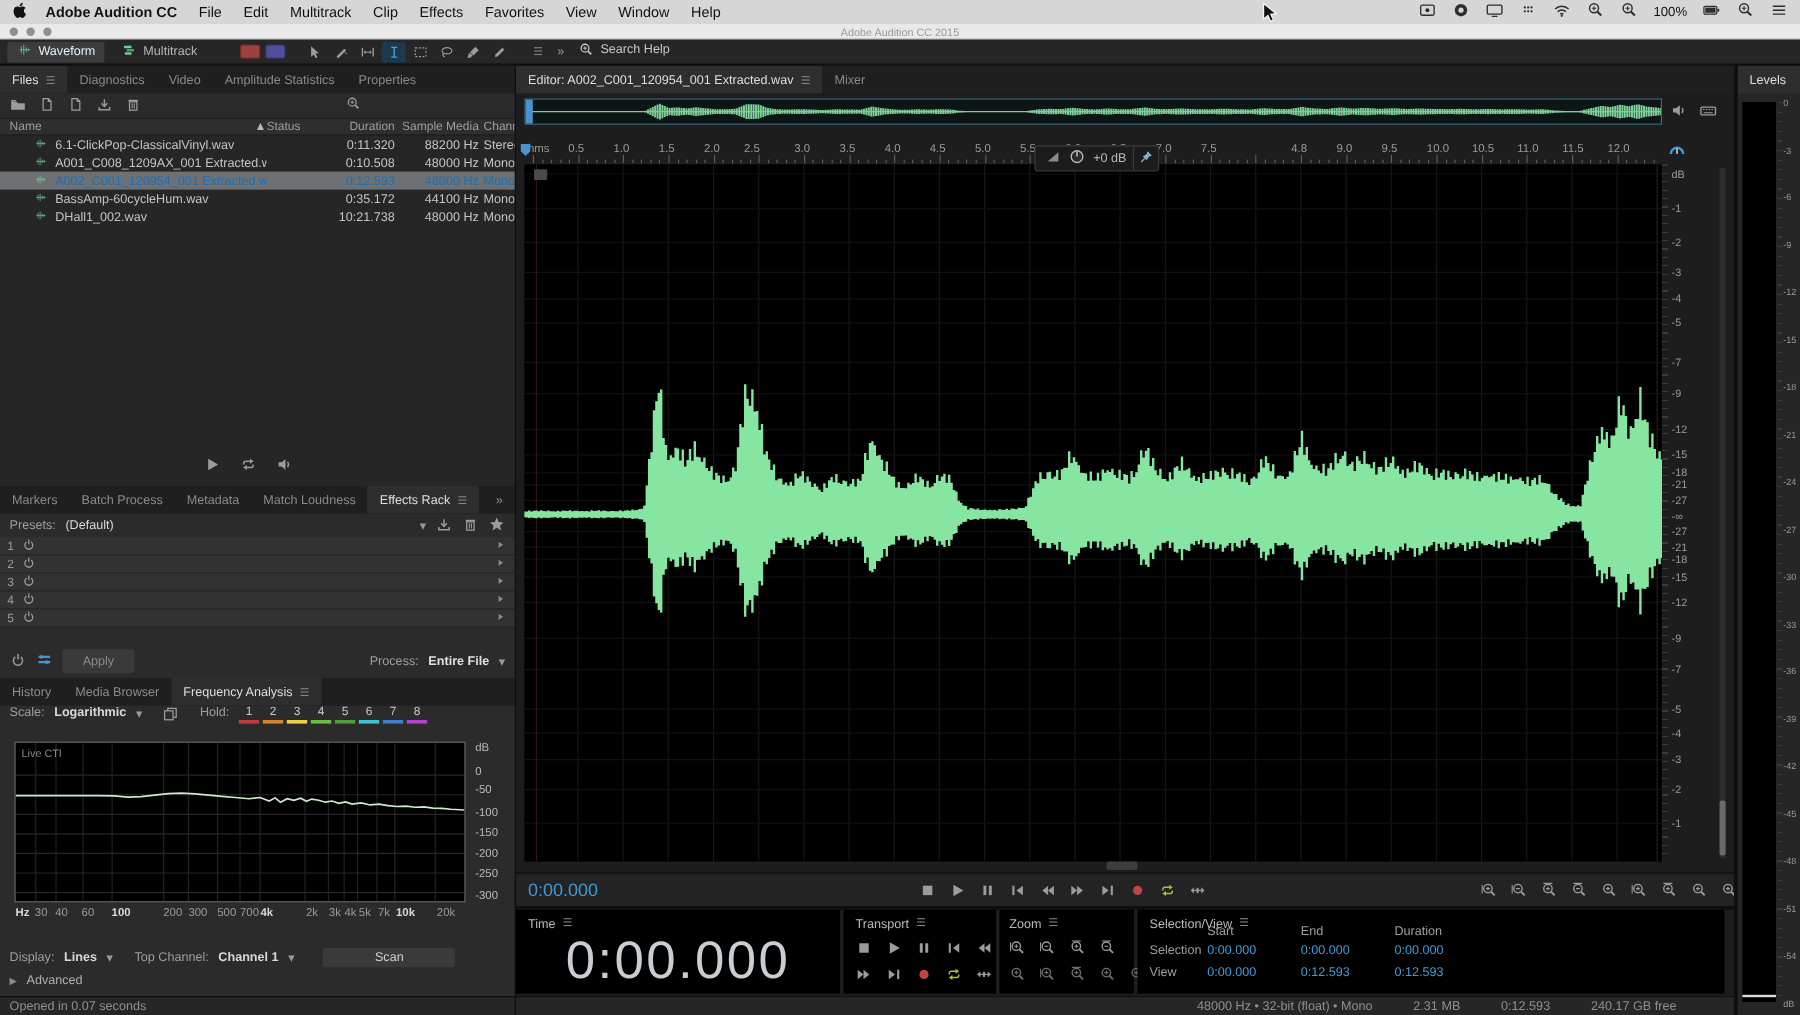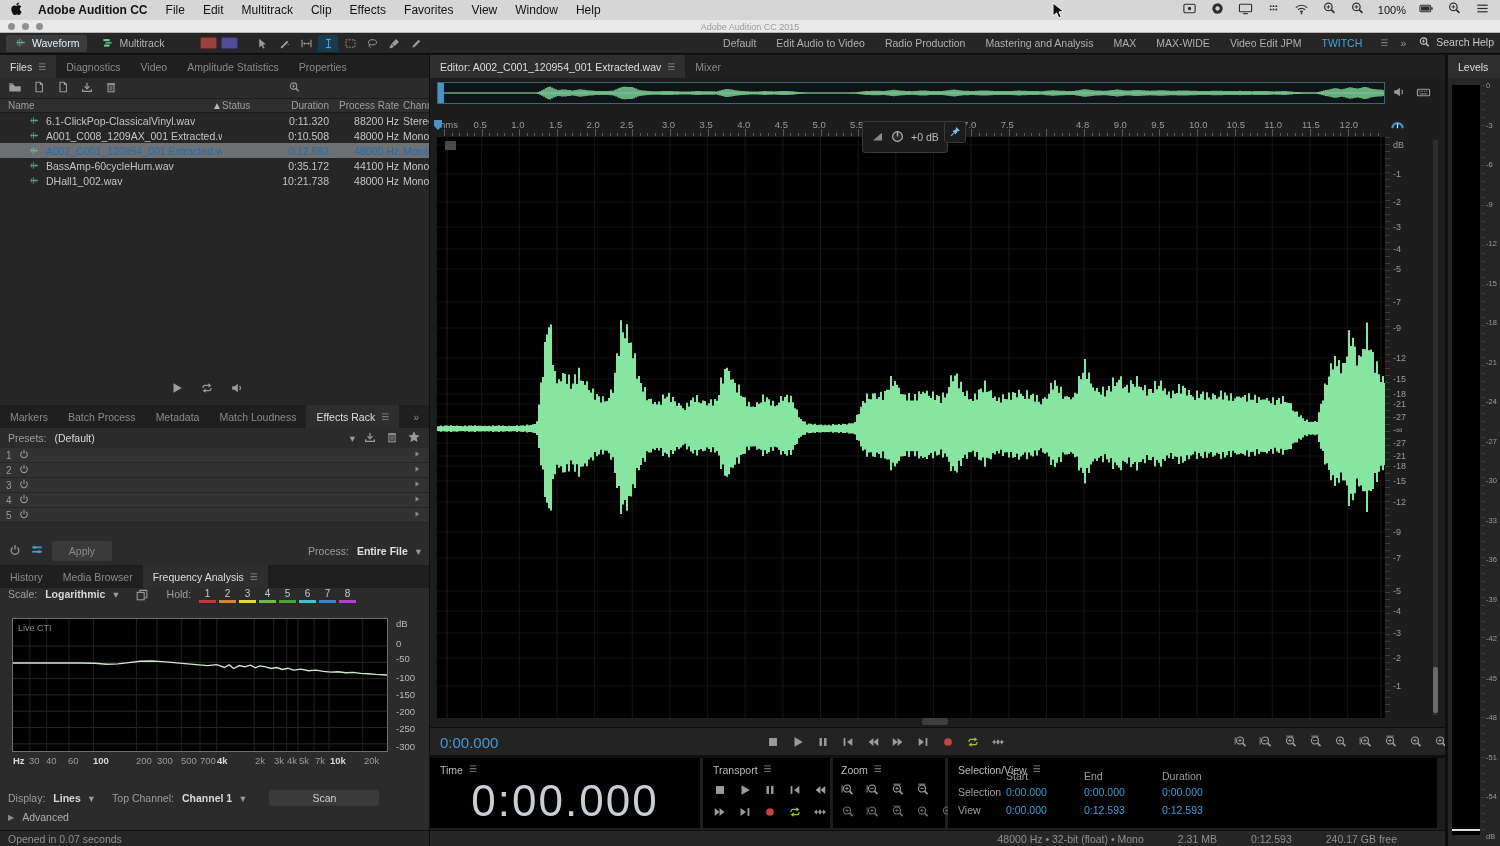--- a/index.html
+++ b/index.html
@@ -67,21 +67,21 @@
 #editor-panel{left:430px;top:55px;width:1015px;height:775px;background:#1d1d1d}
 #editor-tabs{height:23px;background:#1f1f1f;display:flex;align-items:flex-end}
 #overview{position:absolute;left:7px;top:27px;width:948px;height:22px;background:#0e1517;border:1px solid #3f6675}
 #ruler{position:absolute;left:7px;top:63px;width:948px;height:18px;color:#9a9a9a;font-size:9.5px}
 #wave{position:absolute;left:7px;top:82px;width:948px;height:581px;background:#000}
 #db-ruler{position:absolute;left:955px;top:82px;width:50px;height:581px;font-size:9px;color:#9a9a9a}
 #db-ticks{position:absolute;left:0;top:0;width:5px;height:581px;background:repeating-linear-gradient(to bottom,#3c3c3c 0 1px,transparent 1px 7px)}
 #editor-bottomrow{position:absolute;left:0;top:672px;width:1015px;height:29px;background:#232323;border-top:1px solid #0d0d0d;display:flex;align-items:center}
 #cursor-time{color:#3f9bd8;font-size:15px;margin-left:10px}
 .btn{width:22px;height:20px;display:flex;align-items:center;justify-content:center;border-radius:2px}
-#hud{position:absolute;left:432px;top:66px;height:32px;background:#1c1c1c;border:1px solid #3a3a3a;border-radius:3px;display:flex;align-items:center;gap:6px;padding:0 8px;color:#b9b9b9}
+#hud{position:absolute;left:432px;top:66px;height:22px;background:#1c1c1c;border:1px solid #3a3a3a;border-radius:3px;display:flex;align-items:center;gap:6px;padding:0 8px;color:#b9b9b9}
 #hud-pin{position:absolute;left:514px;top:66px;width:22px;height:22px;background:#1c1c1c;border:1px solid #3a3a3a;border-radius:3px;display:flex;align-items:center;justify-content:center}
 #wave-scroll-handle{position:absolute;left:492px;top:663px;width:26px;height:7px;background:#3d3d3d;border-radius:2px}
 #editor-vscroll{position:absolute;left:1003px;top:85px;width:5px;height:575px;background:#2e2e2e}
 #editor-vscroll .thumb{position:absolute;left:0;bottom:2px;width:5px;height:46px;background:#6a6a6a;border-radius:2px}
 
 .bpanel{position:absolute;top:758px;height:70px;background:#000000}
 .bhead{position:absolute;left:10px;top:6px;display:flex;gap:6px;color:#b9b9b9;font-size:10.5px}
 #time-panel{left:430px;width:270px}
 #time-value{position:absolute;left:0;top:18px;width:100%;text-align:center;font-size:44px;color:#c9ced3;letter-spacing:2px}
 #transport-panel{left:703px;width:127px}
@@ -263,30 +263,20 @@
           <path d="M10 2.5 l3.5 3.5 -5.5 5.5 -3.5 -3.5 z" fill="#9c9c9c"></path>
           <path d="M4 8.5 c-1.5 1.5 -1 4 -2.5 5 2.5 .8 5-.5 5.5 -2.5 z" fill="#9c9c9c"></path>
         </svg>
       </div>
       <div class="tool">
         <svg width="13" height="13" viewBox="0 0 16 16">
           <path d="M3 13 l2.6 -.6 7 -7 -2 -2 -7 7 z" fill="#9c9c9c"></path>
         </svg>
       </div>
     </div>
-  <div id="workspaces">
-      <span class="ws">Default</span>
-      <span class="ws">Edit Audio to Video</span>
-      <span class="ws">Radio Production</span>
-      <span class="ws">Mastering and Analysis</span>
-      <span class="ws">MAX</span>
-      <span class="ws">MAX-WIDE</span>
-      <span class="ws">Video Edit JPM</span>
-      <span class="ws active">TWITCH</span>
-    </div>
   <div style="width:18px"></div>
   <span class="menu-glyph">☰</span>
   <span style="color:#9a9a9a;margin:0 12px">»</span>
   <div id="search-help">
     <span id="sh-ic"><svg width="13" height="13" viewBox="0 0 16 16">
           <circle cx="6.8" cy="6.3" r="4" fill="none" stroke="#c8c8c8" stroke-width="1.3"></circle>
           <line x1="9.8" y1="9.3" x2="13.2" y2="12.7" stroke="#c8c8c8" stroke-width="1.8"></line>
           <line x1="4.9" y1="6.3" x2="8.7" y2="6.3" stroke="#c8c8c8"></line>
           <line x1="6.8" y1="4.4" x2="6.8" y2="8.2" stroke="#c8c8c8"></line>
         </svg></span>
@@ -346,21 +336,21 @@
           </svg></span>
       </div>
   </div>
   <div id="files-header">
     <span class="c-name" style="padding-left:8px">
         <span>Name</span>
         <span style="margin-left:auto;color:#b9b9b9">▲</span>
       </span>
     <span class="c-status">Status</span>
     <span class="c-dur">Duration</span>
-    <span class="c-rate">Process Rate</span>
+    <span class="c-rate">Sample Media</span>
     <span class="c-chan">Chann</span>
   </div>
   <div id="files-rows">
       <div class="frow">
         <span class="c-name">
           <span><svg width="12" height="9" viewBox="0 0 16 16">
               <line x1="1" y1="8" x2="15" y2="8" stroke="#6fcf97"></line>
               <line x1="4" y1="4" x2="4" y2="12" stroke="#6fcf97"></line>
               <line x1="7" y1="2" x2="7" y2="14" stroke="#6fcf97"></line>
               <line x1="10" y1="5" x2="10" y2="11" stroke="#6fcf97"></line>

